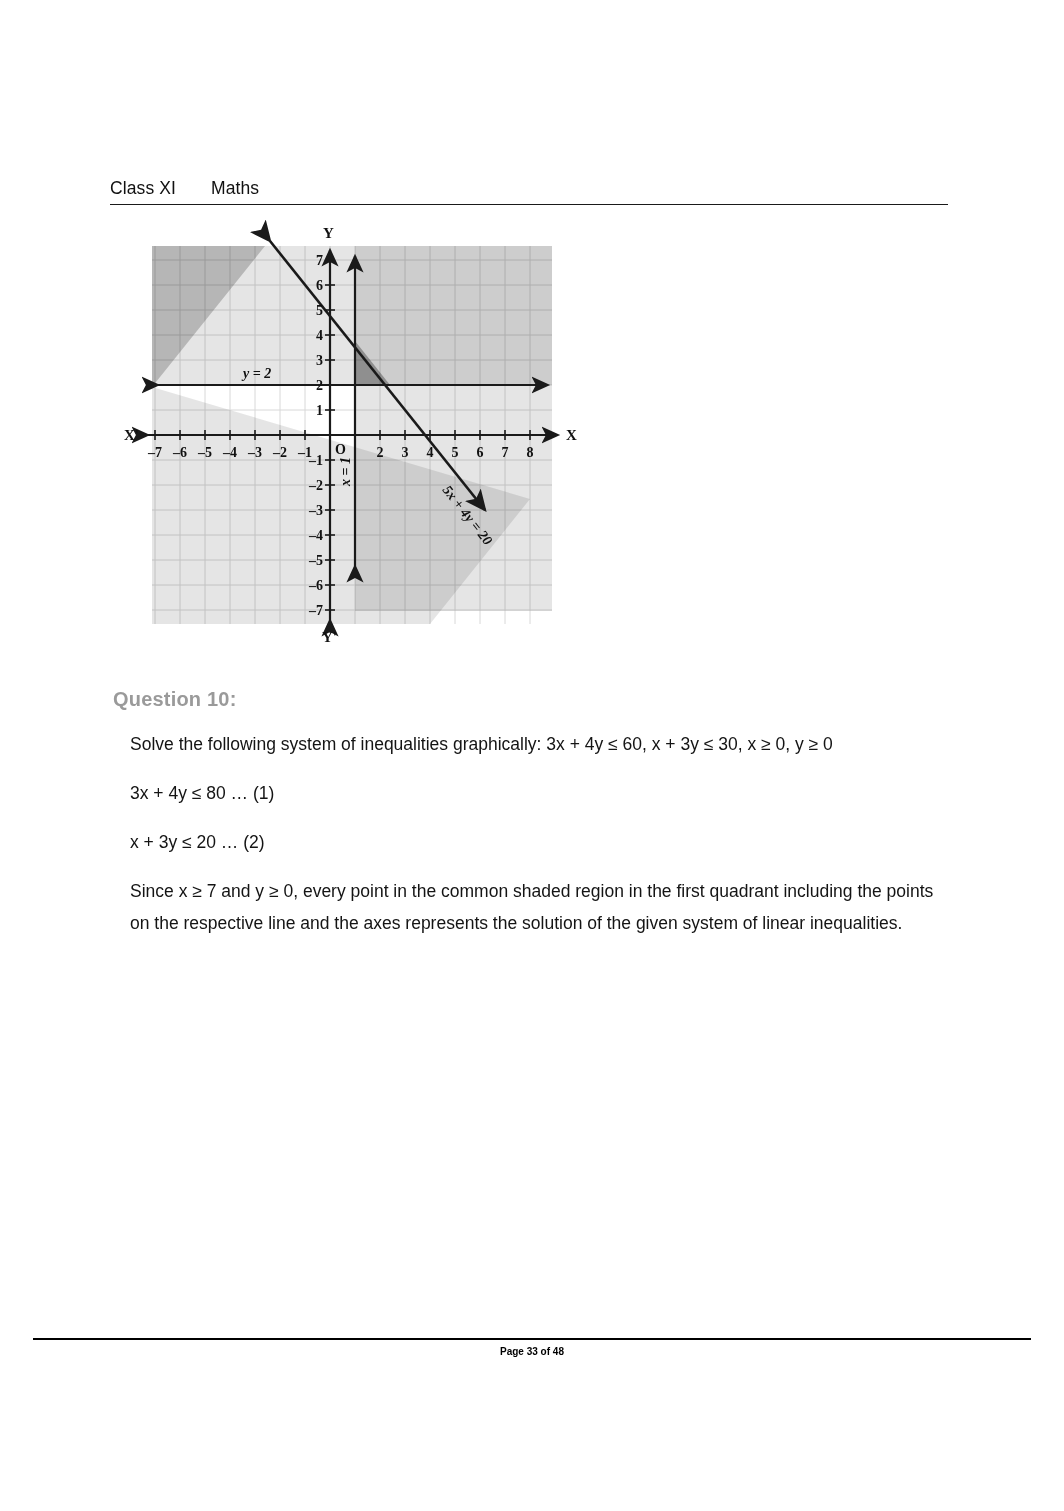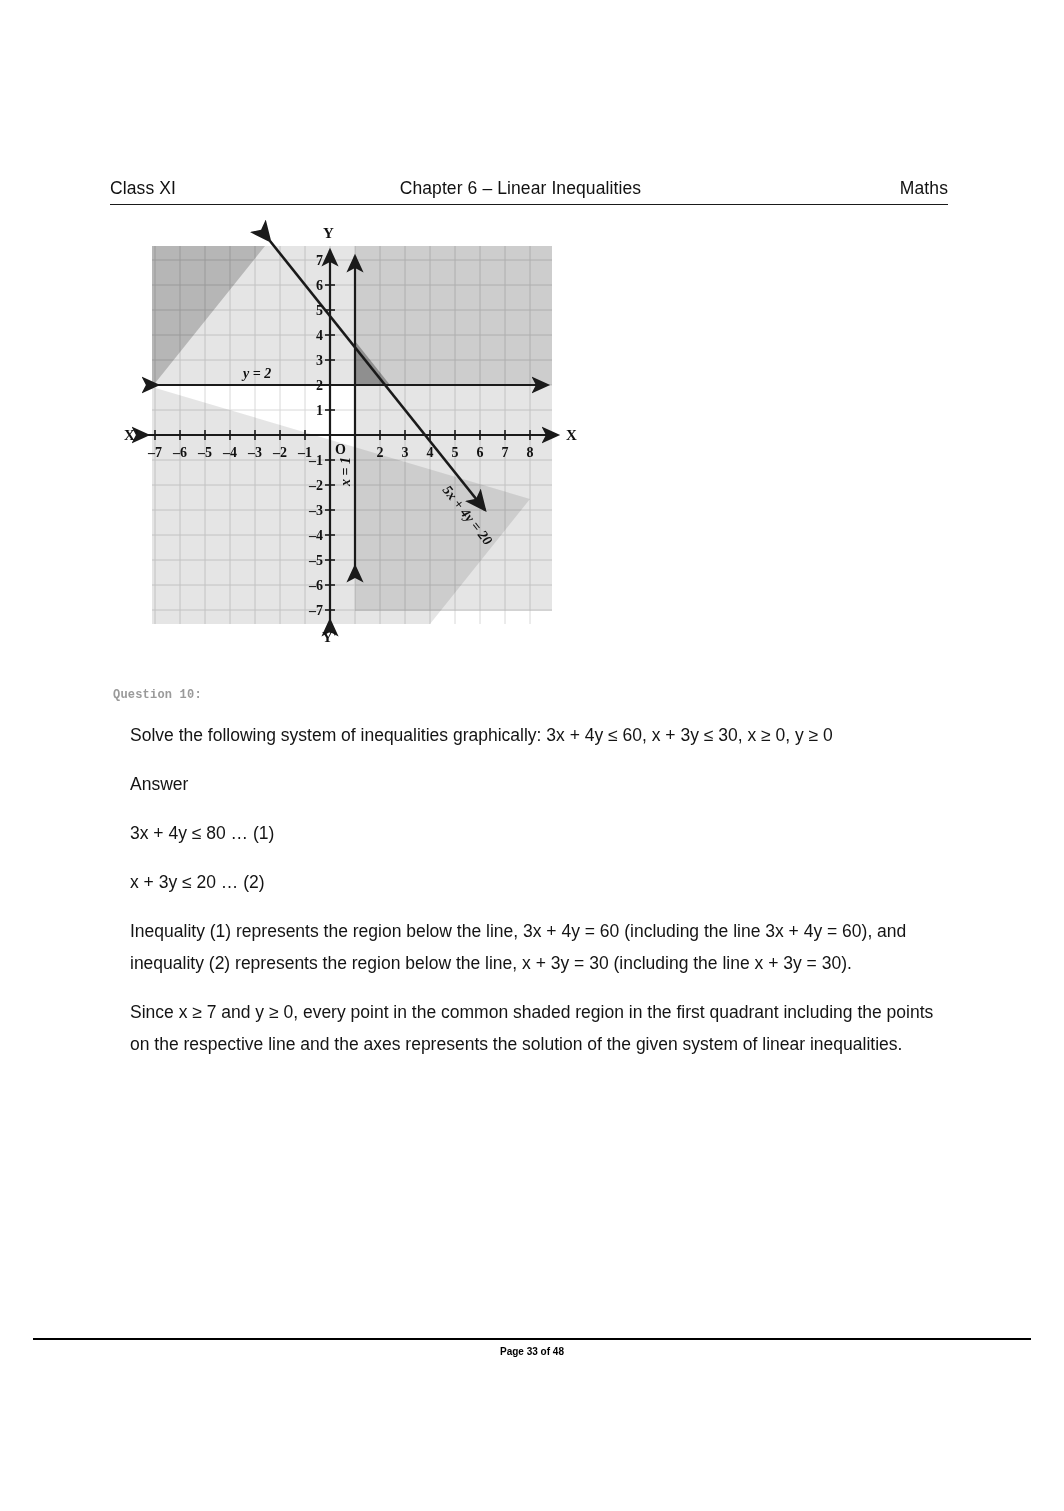--- a/index.html
+++ b/index.html
@@ -64,26 +64,25 @@
   }
 
   
   .content {
     position: absolute;
     left: 113px;
     top: 688px;
     width: 855px;
   }
   .question-label {
-    font-size: 12px;
+    font-size: 20px;
     font-weight: bold;
     color: #9a9a9a;
     margin: 0 0 17px 0;
     letter-spacing: 0.2px;
-    font-family: Liberation Mono, monospace;
   }
   .para {
     font-size: 17.5px;
     line-height: 32px;
     color: #141414;
     margin: 17px;
   }
   .para + .para { margin-top: 0; }
 
   
@@ -98,21 +97,20 @@
     font-size: 10px;
     font-weight: bold;
     color: #000;
   }
 </style>
 </head>
 <body>
 
 <div class="page-header">
   <span class="hdr-left">Class XI</span>
-  <span class="hdr-center">Chapter 6 – Linear Inequalities</span>
   <span class="hdr-right">Maths</span>
 </div>
 
 <div class="figure-wrap">
   <svg width="480" height="450" viewBox="0 0 480 450" xmlns="http://www.w3.org/2000/svg">
     <defs>
       <marker id="arrHead" markerWidth="9" markerHeight="9" refX="7.5" refY="4.5" orient="auto">
         <path d="M0,0.6 L8.5,4.5 L0,8.4 L2,4.5 Z" fill="#1a1a1a"></path>
       </marker>
       <clipPath id="plotClip">
@@ -252,22 +250,20 @@
 
     <text class="line-label" x="133" y="160">y = 2</text>
     <text class="line-label" x="240" y="268" transform="rotate(-90 240 268)">x = 1</text>
     <text class="line-label" x="332" y="272" transform="rotate(52 332 272)">5x + 4y = 20</text>
   </svg>
 </div>
 
 <div class="content">
   <div class="question-label">Question 10:</div>
   <p class="para">Solve the following system of inequalities graphically: 3x + 4y ≤ 60, x + 3y ≤ 30, x ≥ 0, y ≥ 0</p>
-  <p class="para">Answer</p>
   <p class="para">3x + 4y ≤ 80 … (1)</p>
   <p class="para">x + 3y ≤ 20 … (2)</p>
-  <p class="para">Inequality (1) represents the region below the line, 3x + 4y = 60 (including the line 3x + 4y = 60), and inequality (2) represents the region below the line, x + 3y = 30 (including the line x + 3y = 30).</p>
   <p class="para">Since x ≥ 7 and y ≥ 0, every point in the common shaded region in the first quadrant including the points on the respective line and the axes represents the solution of the given system of linear inequalities.</p>
 </div>
 
 <div class="page-footer">
   <span>Page 33 of 48</span>
 </div>
 
 </body></html>

